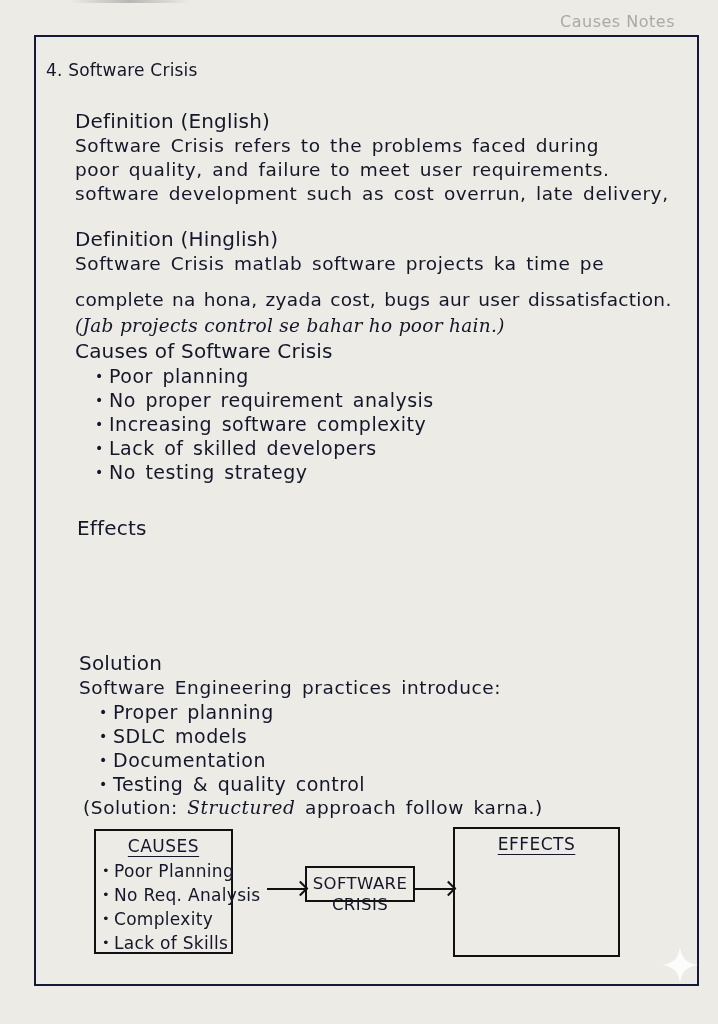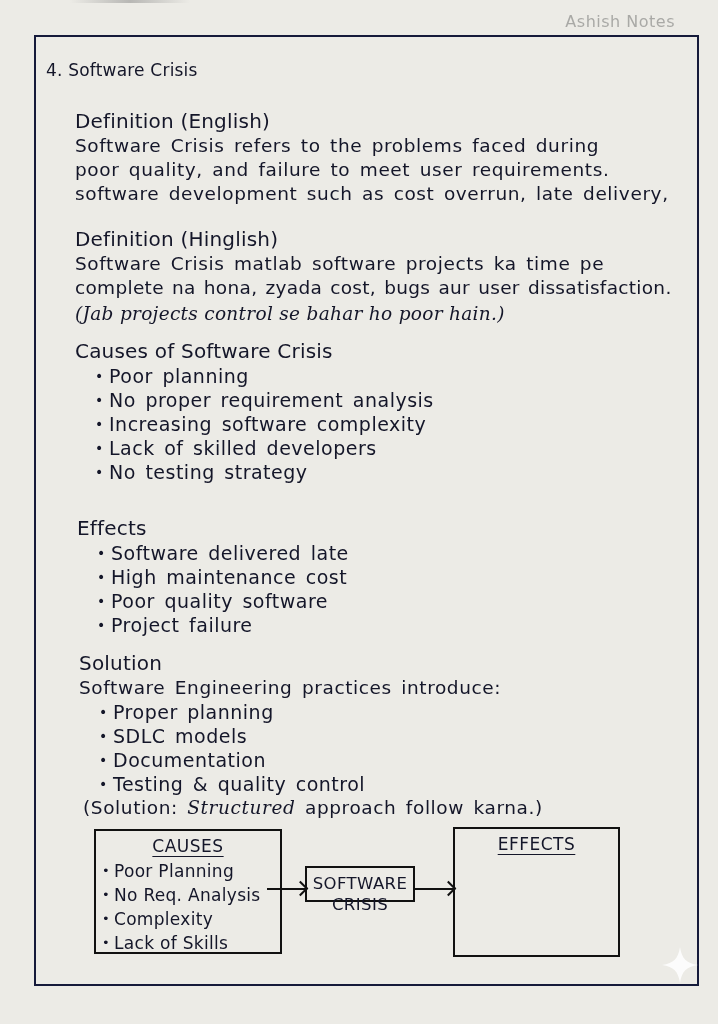--- a/index.html
+++ b/index.html
@@ -160,76 +160,70 @@
       top: 945px;
       width: 40px;
       height: 40px;
     }
   </style>
 </head>
 <body>
 
 <div class="top-shadow"></div>
 
-<div class="watermark">Ashish Notes</div>
+<div class="watermark">Causes Notes</div>
 
 <div class="frame"></div>
 
 <div class="title">4. Software Crisis</div>
 
 <div class="section" style="top:108px;">
   <div class="heading">Definition (English)</div>
   <div class="para">Software Crisis refers to the problems faced during</div>
   <div class="para">poor quality, and failure to meet user requirements.</div>
   <div class="para">software development such as cost overrun, late delivery,</div>
 </div>
 
 <div class="section" style="top:226px;">
   <div class="heading">Definition (Hinglish)</div>
   <div class="para">Software Crisis matlab software projects ka time pe</div>
-  <div class="para" style="letter-spacing:0.3px;word-spacing:2px;">complete na hona, zyada cost, bugs aur user dissatisfaction.</div>
+  <div class="para" style="letter-spacing:0.3px;word-spacing:2px;margin-top:12px;">complete na hona, zyada cost, bugs aur user dissatisfaction.</div>
   <div class="script">(Jab projects control se bahar ho poor hain.)</div>
 </div>
 
 <div class="section" style="top:338px;">
   <div class="heading">Causes of Software Crisis</div>
   <ul class="bullets">
     <li>Poor planning</li>
     <li>No proper requirement analysis</li>
     <li>Increasing software complexity</li>
     <li>Lack of skilled developers</li>
     <li>No testing strategy</li>
   </ul>
 </div>
 
 <div class="section" style="top:515px;left:77px;">
   <div class="heading">Effects</div>
-  <ul class="bullets">
-    <li>Software delivered late</li>
-    <li>High maintenance cost</li>
-    <li>Poor quality software</li>
-    <li>Project failure</li>
-  </ul>
 </div>
 
 <div class="section" style="top:650px;left:79px;">
   <div class="heading">Solution</div>
   <div class="para">Software Engineering practices introduce:</div>
   <ul class="bullets">
     <li>Proper planning</li>
     <li>SDLC models</li>
     <li>Documentation</li>
     <li>Testing &amp; quality control</li>
   </ul>
   <div class="para" style="margin-left:4px;">
     <span>(Solution: </span><span class="em-script">Structured</span><span> approach follow karna.)</span>
   </div>
 </div>
 
-<div class="dbox" style="left:94px;top:829px;width:188px;height:125px;">
+<div class="dbox" style="left:94px;top:829px;width:139px;height:125px;">
   <div class="dtitle">CAUSES</div>
   <ul>
     <li>Poor Planning</li>
     <li>No Req. Analysis</li>
     <li>Complexity</li>
     <li>Lack of Skills</li>
   </ul>
 </div>
 
 <div class="arrow" style="left:267px;top:888px;width:38px;"></div>

